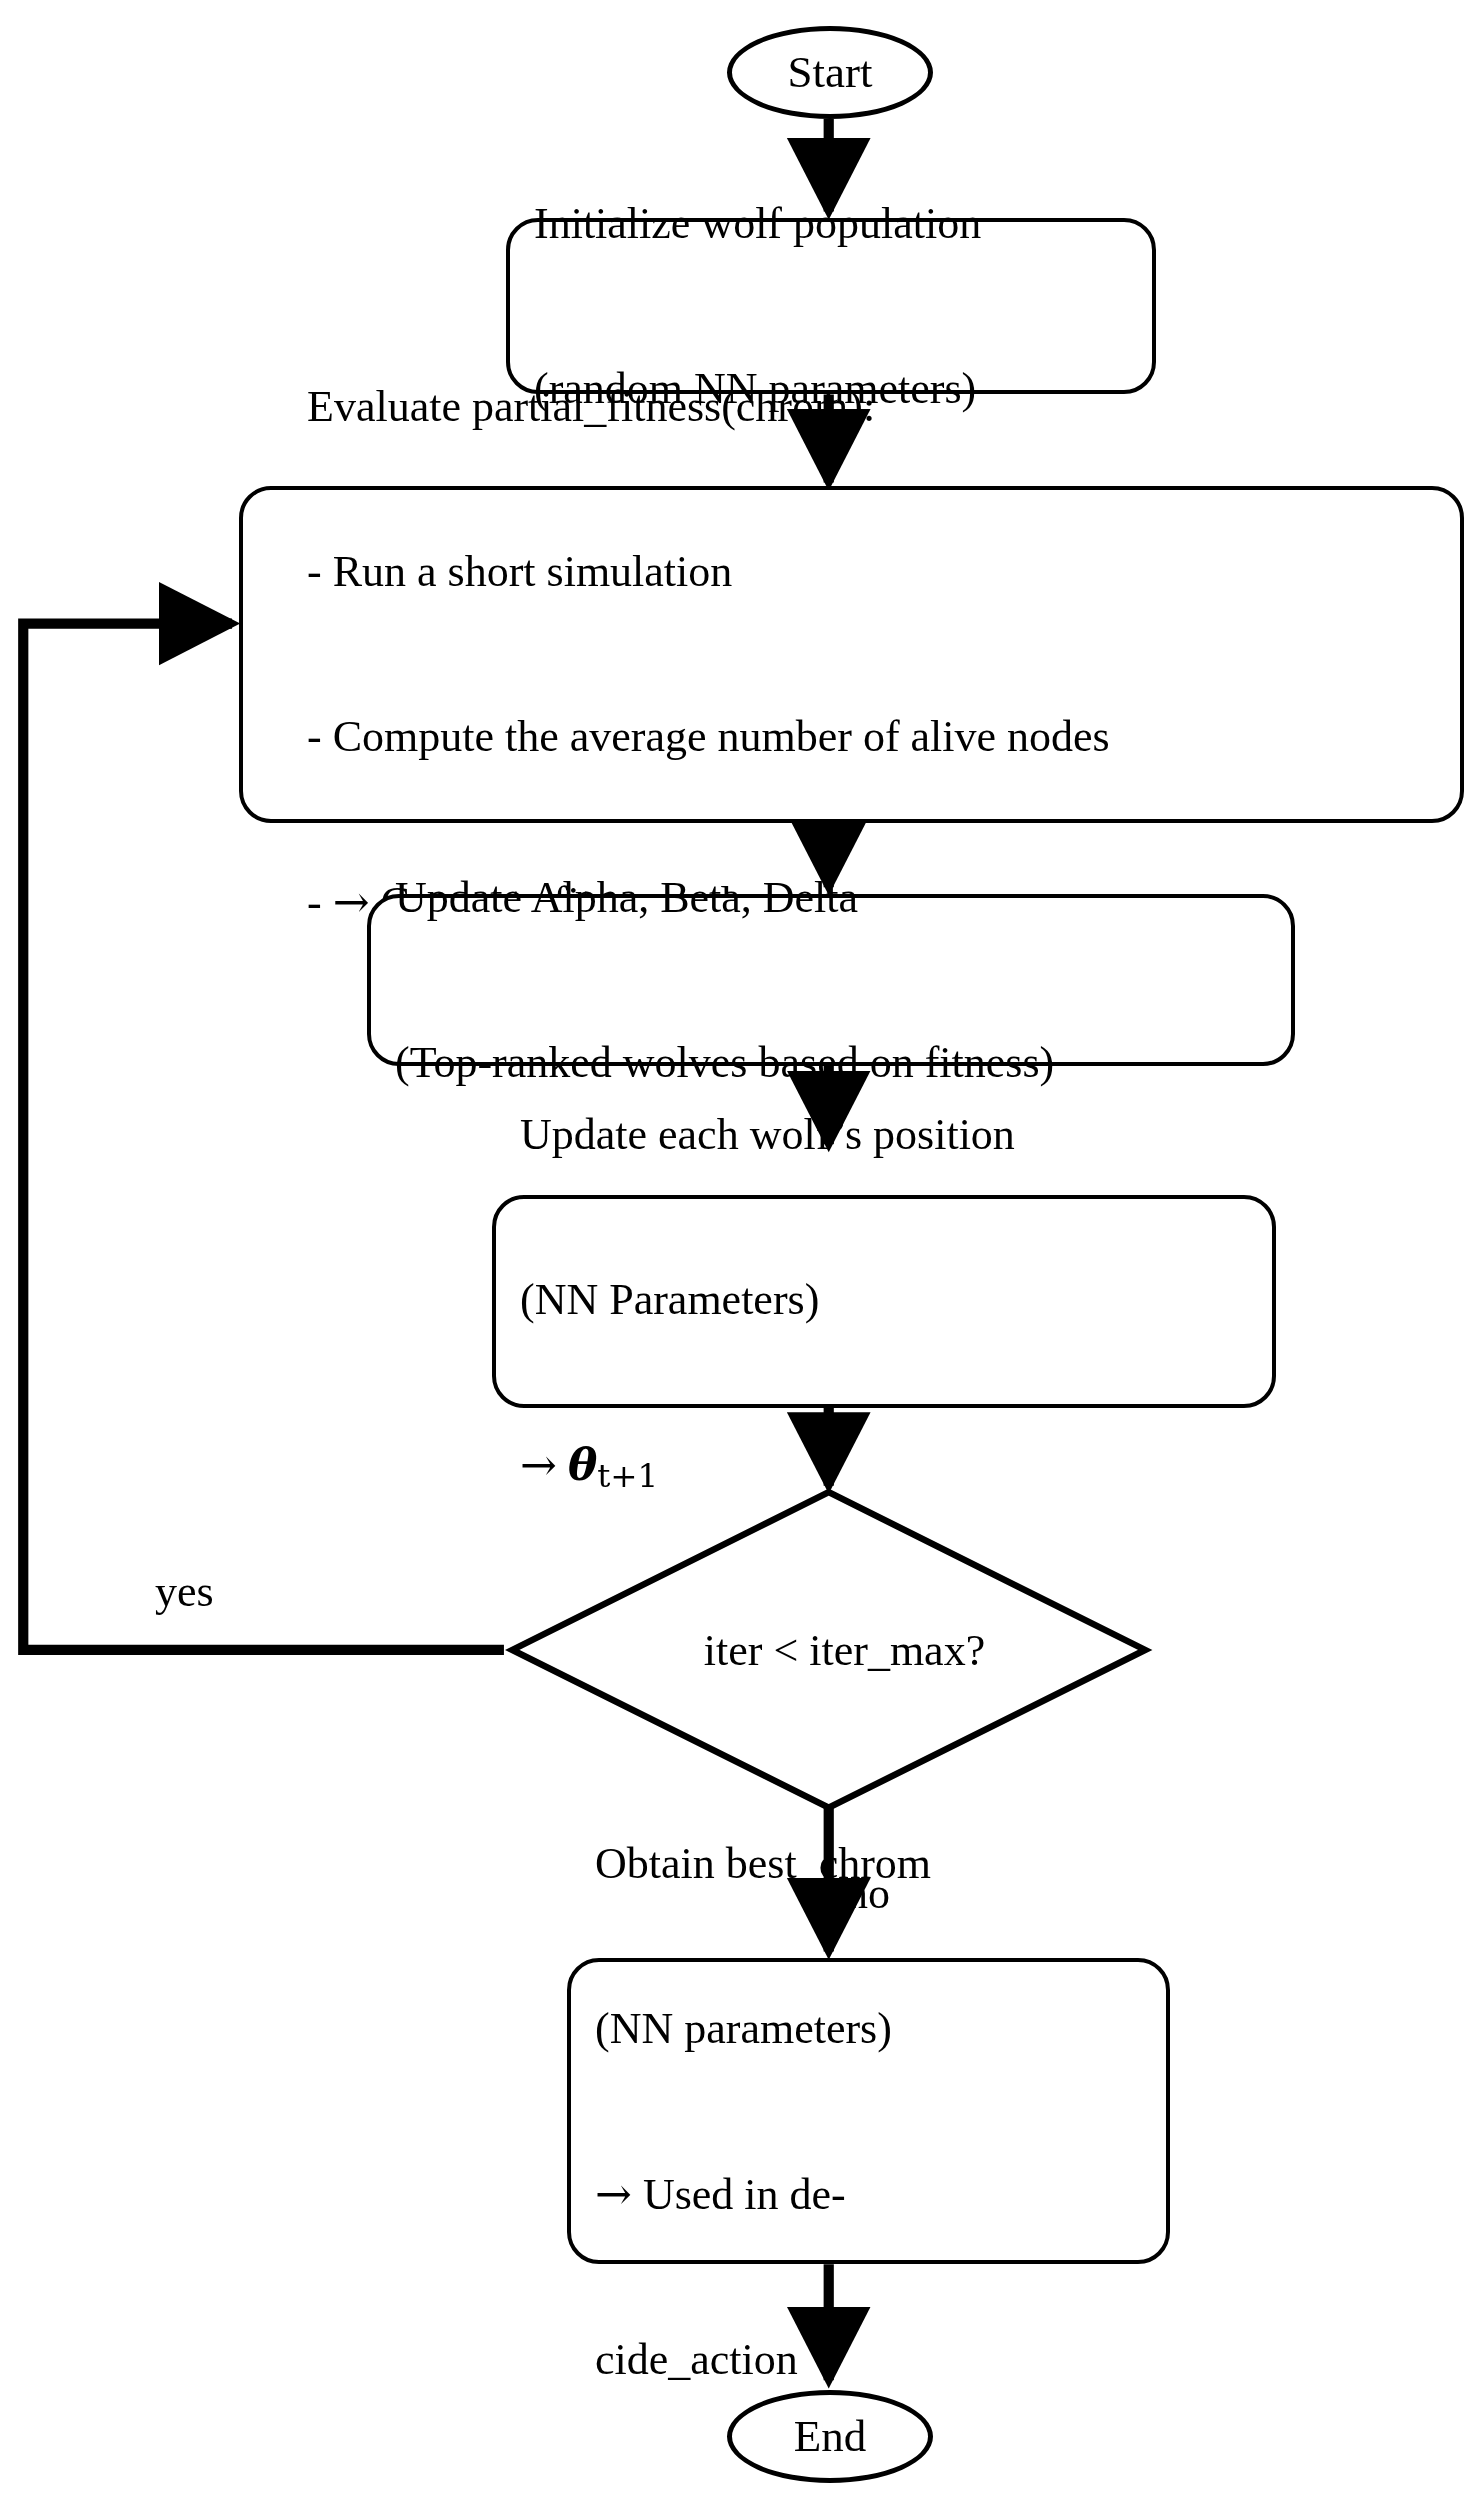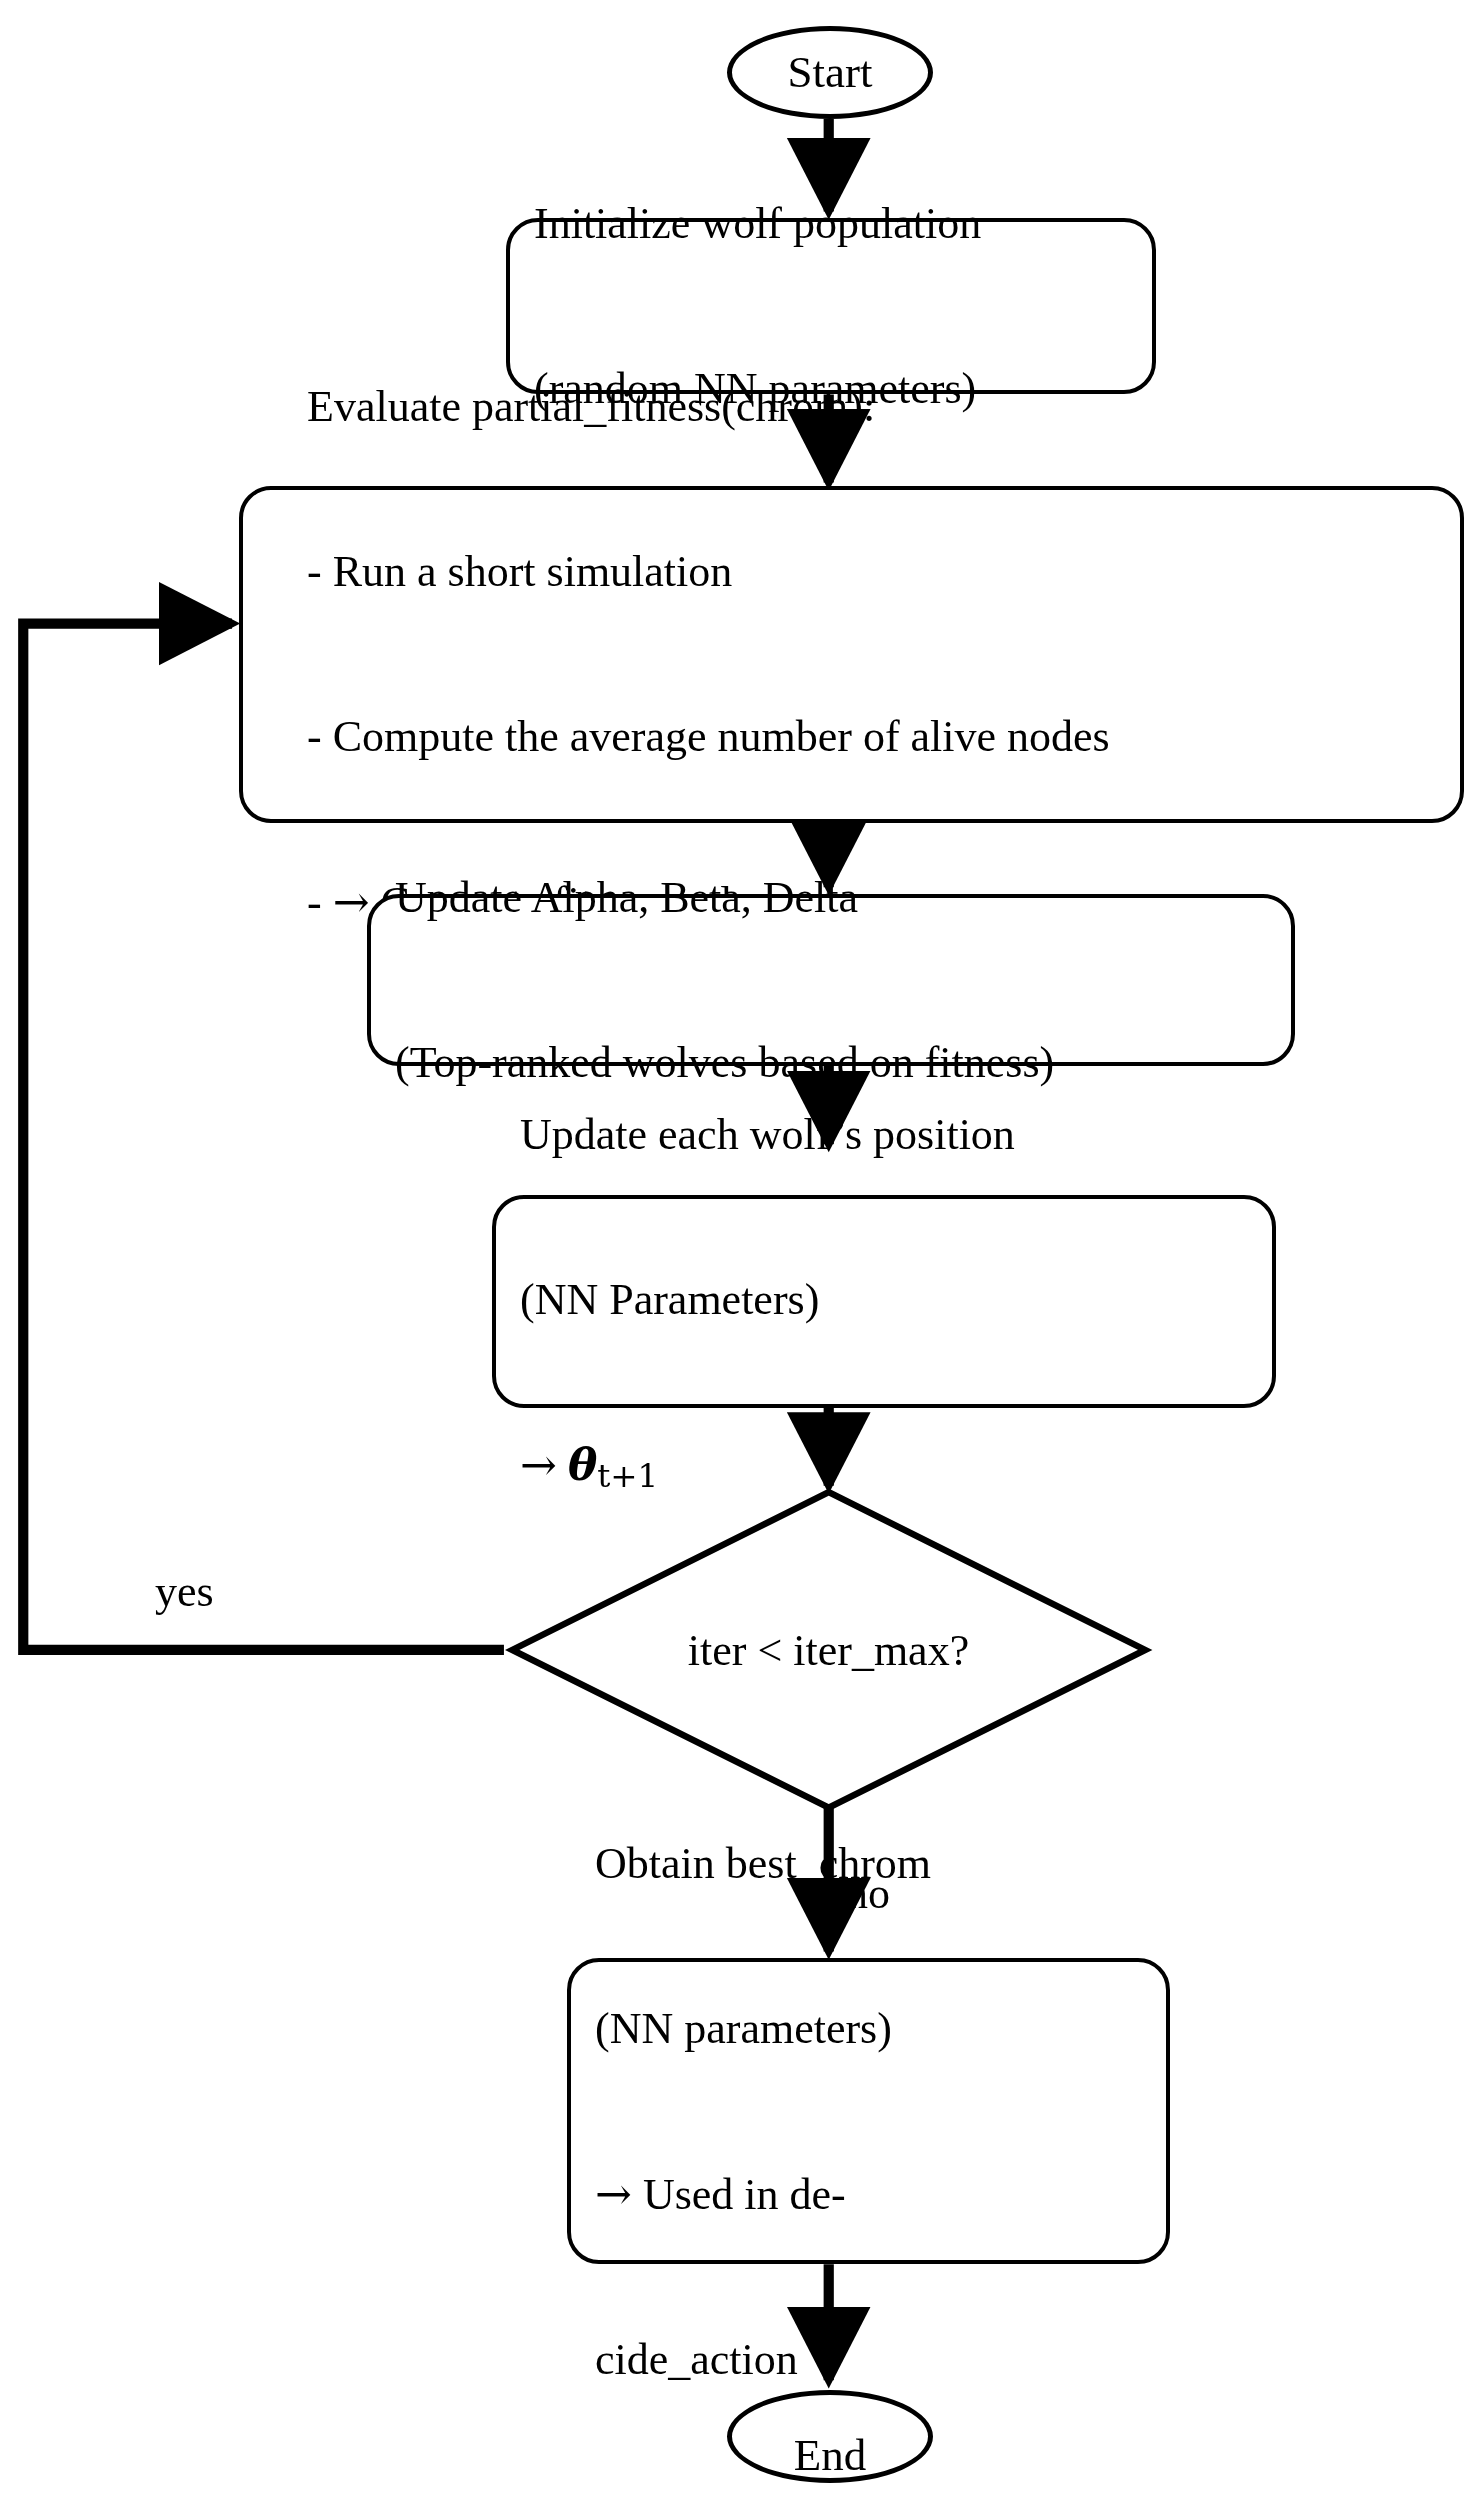--- a/index.html
+++ b/index.html
@@ -51,21 +51,21 @@
   }
   .term .lines {
     font-size: 45px;
     line-height: 1;
   }
   .diamond-wrap {
     position: absolute;
   }
   .diamond-label {
     position: absolute;
-    left: 0;
+    left: 16px;
     top: 0;
     width: 100%;
     height: 100%;
     display: flex;
     align-items: center;
     justify-content: center;
     font-size: 44px;
     white-space: pre;
   }
   .edge-label {
@@ -164,18 +164,18 @@
 
   <div class="node proc" style="left:529px; top:1958px; width:603px; height:306px;margin-left:38px;">
     <div class="lines">
       <div>Obtain best_chrom</div>
       <div>(NN parameters)</div>
       <div><span class="arrowsym">→</span><span> Used in de-</span></div>
       <div>cide_action</div>
     </div>
   </div>
 
-  <div class="node term" style="left:727px; top:2390px; width:206px; height:93px;justify-content:flex-end;">
+  <div class="node term" style="left:727px; top:2390px; width:206px; height:93px;">
     <div class="lines">End</div>
   </div>
 
 </div>
 
 
 </body></html>

